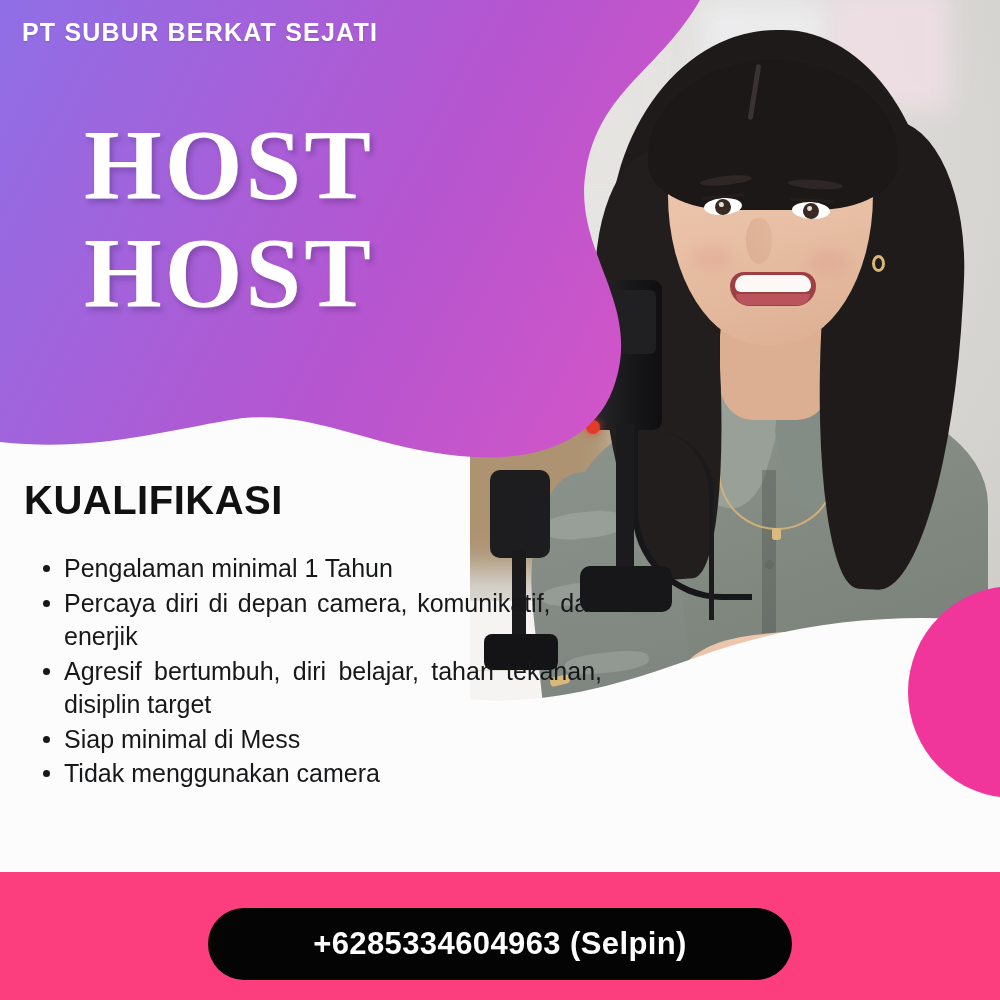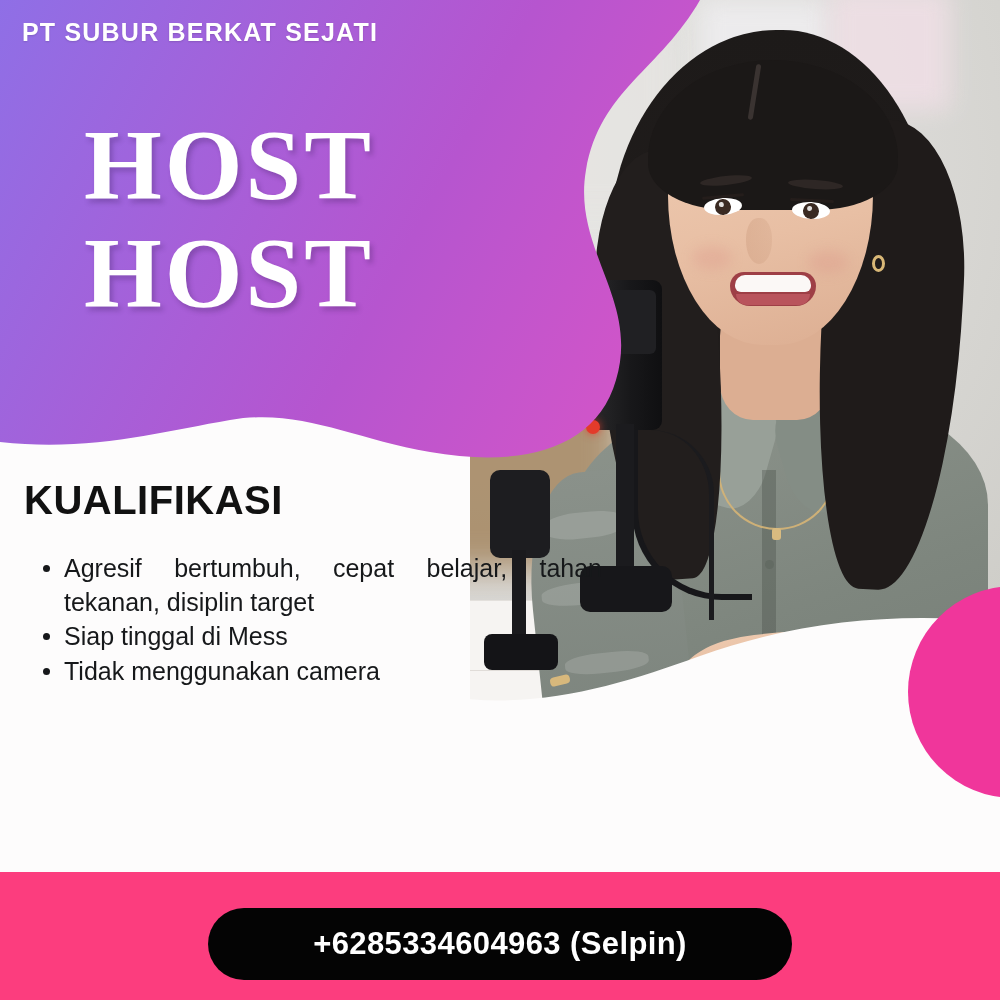--- a/index.html
+++ b/index.html
@@ -368,22 +368,24 @@
   <div class="pink-circle" style="background: rgb(240, 54, 155);"></div>
 
   <div class="blob" style="background: linear-gradient(118deg, rgb(143, 111, 230) 0%, rgb(182, 85, 207) 52%, rgb(227, 85, 196) 100%);"></div>
 
   <div class="company">PT SUBUR BERKAT SEJATI</div>
   <div class="host">HOST</div>
   <div class="live">HOST</div>
 
   <div class="kualifikasi">KUALIFIKASI</div>
   <ul class="quals">
-    <li>Agresif bertumbuh, cepat belajar, tahan tekanan, disiplin target</li>
-    <li class="nojust">Siap tinggal di Mess</li>
+    <li class="nojust">Pengalaman minimal 1 Tahun</li>
+    <li>Percaya diri di depan camera, komunikatif, dan enerjik</li>
+    <li>Agresif bertumbuh, diri belajar, tahan tekanan, disiplin target</li>
+    <li class="nojust">Siap minimal di Mess</li>
     <li class="nojust">Tidak menggunakan camera</li>
   </ul>
 
   <div class="footer" style="background: rgb(252, 61, 126);">
     <div class="phone-pill" style="background: rgb(4, 4, 4);">
       <span class="phone-text">+6285334604963 (Selpin)</span>
     </div>
   </div>
 
 </div>

